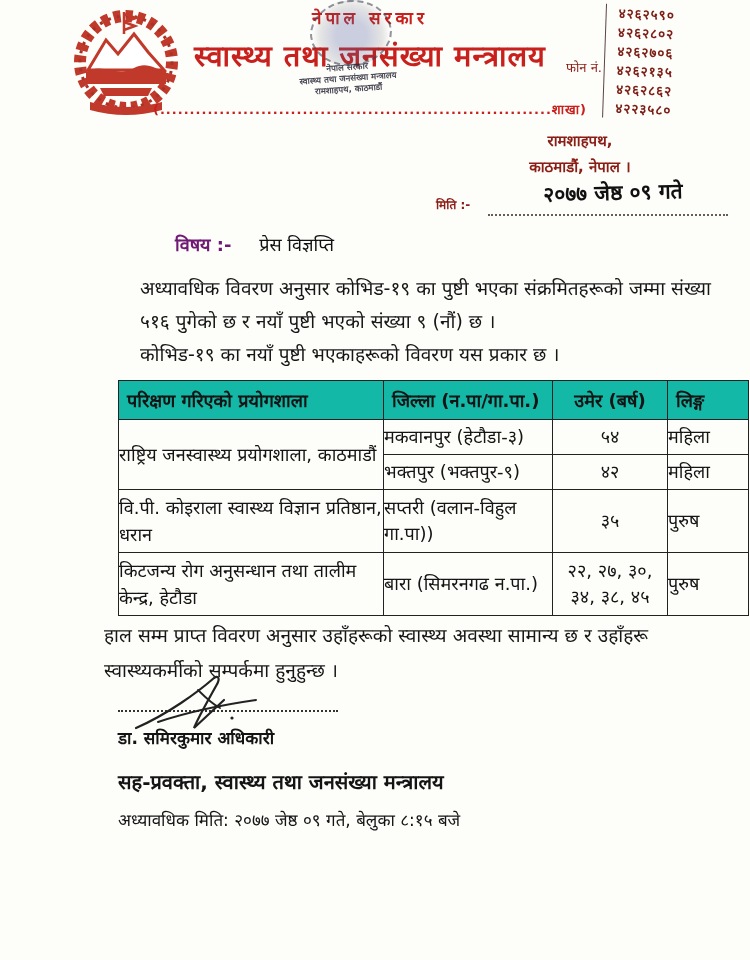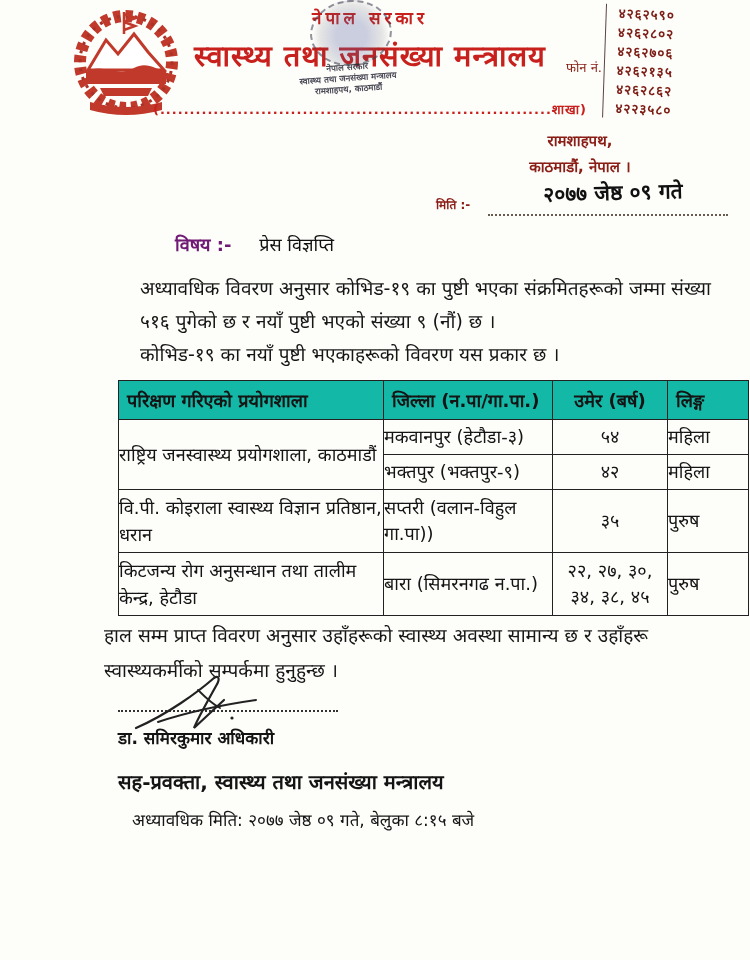--- a/index.html
+++ b/index.html
@@ -63,21 +63,21 @@
   .col-gen { width:64px; text-align:left; }
   .covid-table td.lab { vertical-align:middle; line-height:27px; }
   .covid-table td { line-height:26px; }
   
   .closing { position:absolute; left:104px; top:618px; width:600px; font-size:19px; line-height:35px; color:#161616; }
   .sign-block { position:absolute; left:118px; top:688px; width:340px; }
   .sign-dots { position:absolute; left:0; top:22px; width:220px; border-bottom:2.5px dotted #333; }
   .scrawl { position:absolute; left:10px; top:-18px; }
   .sign-name { position:absolute; left:0; top:38px; font-size:17px; font-weight:bold; color:#141414; white-space:nowrap; }
   .sign-title { position:absolute; left:118px; top:768px; font-size:20px; font-weight:bold; color:#141414; }
-  .updated-line { position:absolute; left:132px; top:808px; font-size:17px; color:#141414; }
+  .updated-line { position:absolute; left:118px; top:808px; font-size:17px; color:#141414; }
 </style>
 </head>
 <body>
 
 <div class="page">
 
   <div class="header">
 
     <div class="emblem">
       <svg width="128" height="114" viewBox="0 0 128 114">

